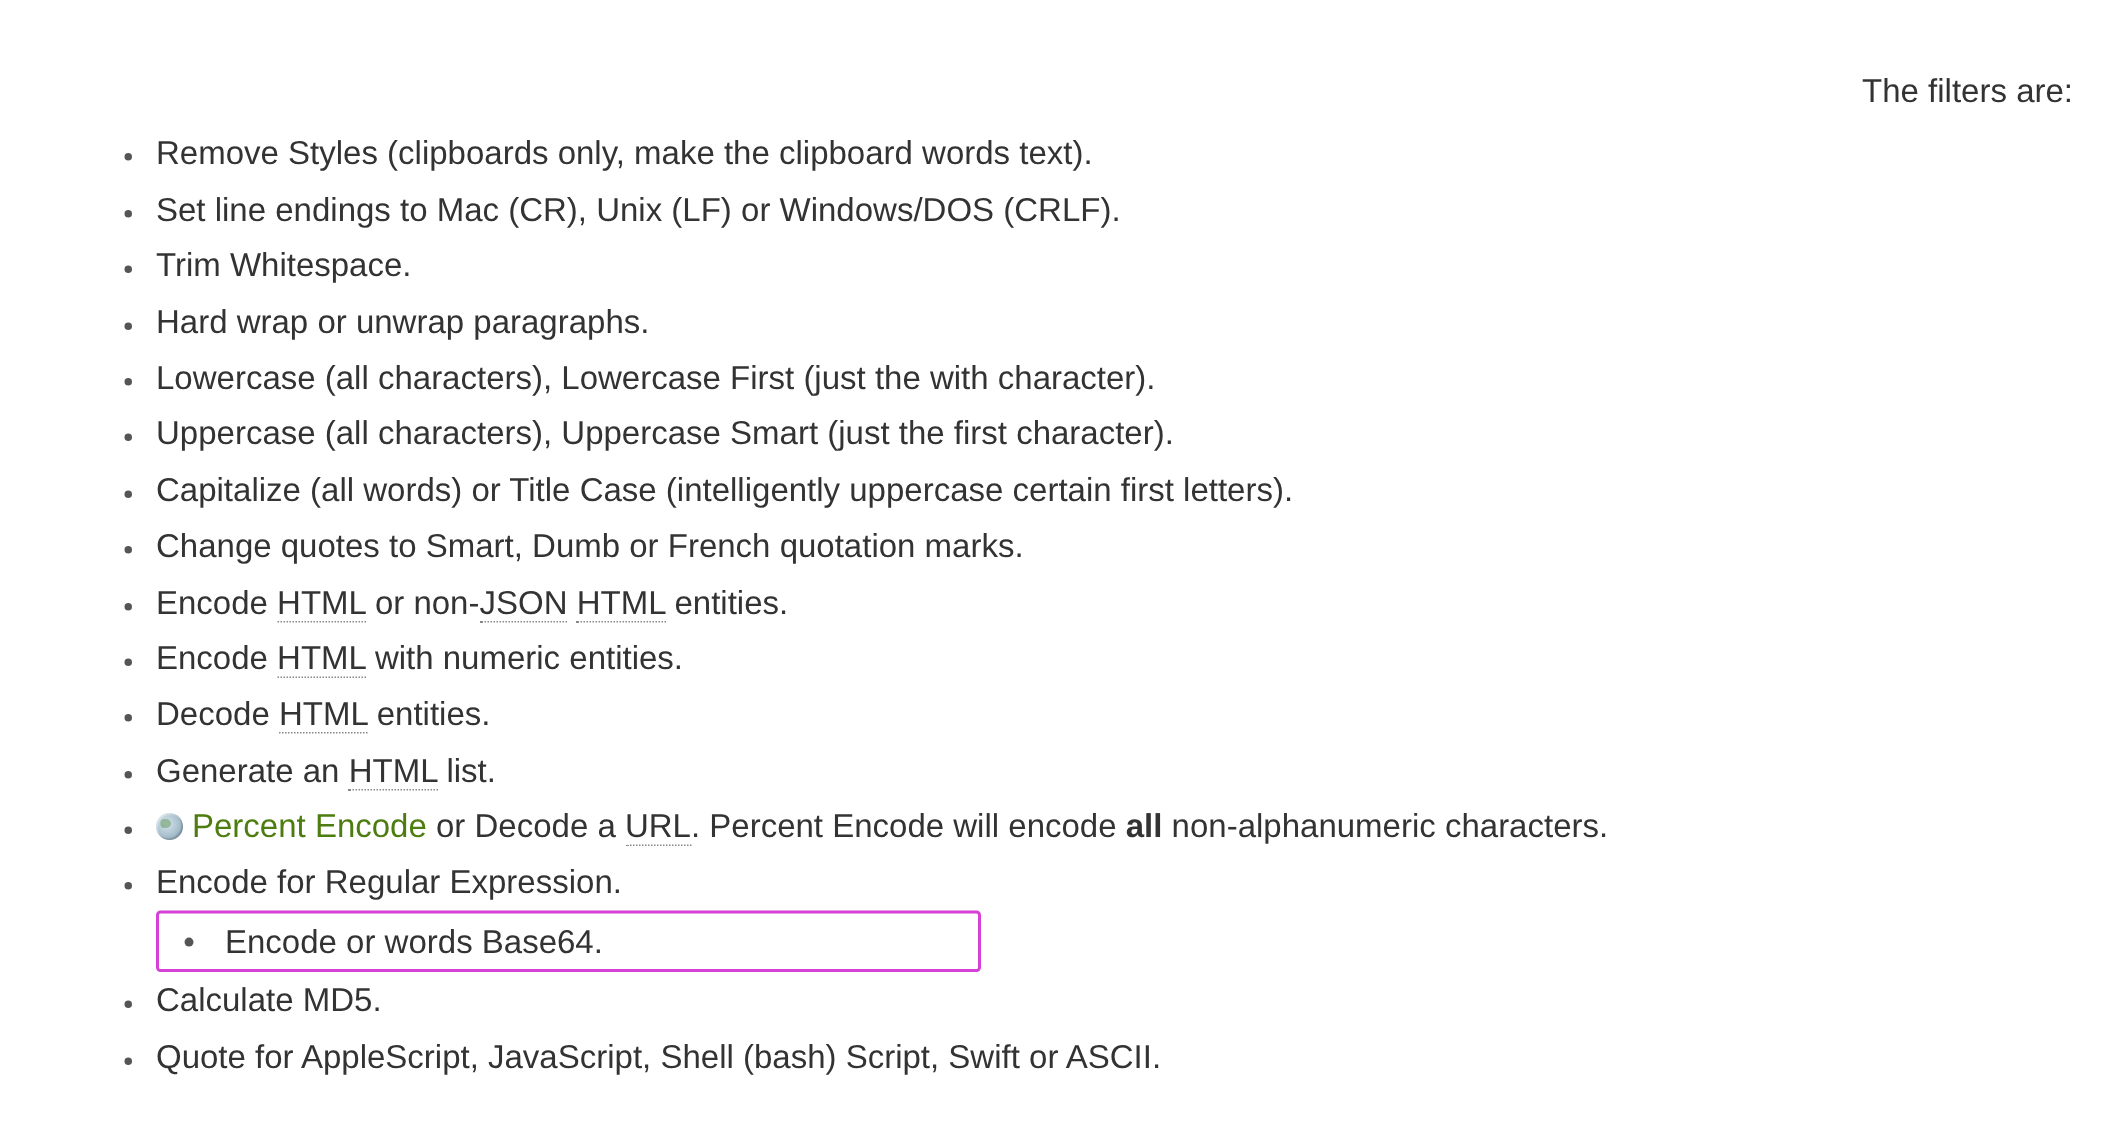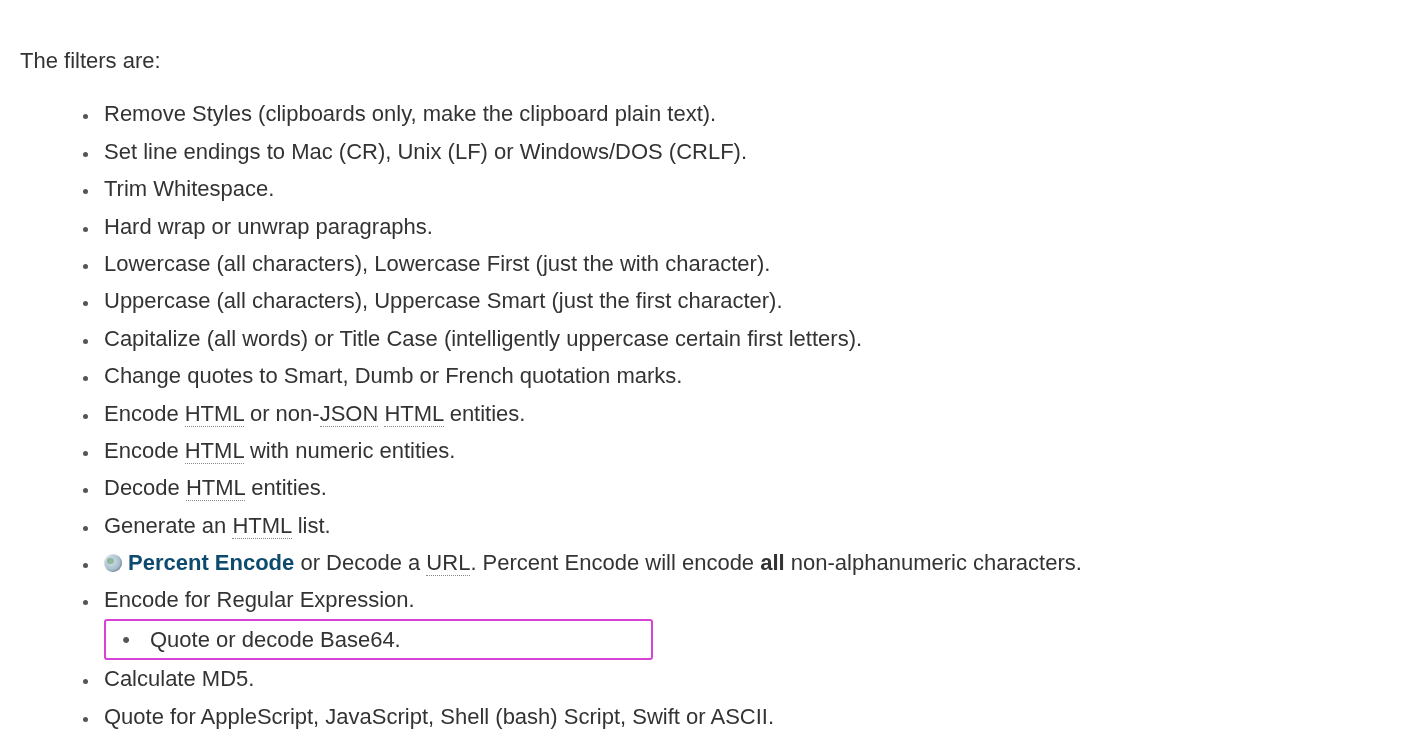--- a/index.html
+++ b/index.html
@@ -5,21 +5,22 @@
   body {
     font-family: -apple-system, BlinkMacSystemFont, "Segoe UI", Helvetica, Arial, sans-serif;
     font-size: 22px;
     color: #333;
     margin: 0;
     padding: 20px;
     background: #fff;
     line-height: 1.7;
   }
   .intro {
-    margin-bottom: 16px;
+    margin-bottom: 4px;
+    text-align: right;
   }
   ul.filters {
     list-style: disc;
     padding-left: 80px;
     margin: 0;
   }
   ul.filters li {
     padding-left: 4px;
     margin: 0;
   }
@@ -27,23 +28,22 @@
     color: #555;
     font-size: 0.8em;
   }
   .abbr {
     border-bottom: 1px dotted #888;
     text-decoration: none;
     cursor: help;
     margin-top: 44px;
   }
   .link {
-    color: #0c4a6e;
+    color: #4d7c0f;
     cursor: pointer;
-    font-weight: bold;
   }
   .globe-icon {
     display: inline-block;
     width: 18px;
     height: 18px;
     border-radius: 50%;
     background: radial-gradient(circle at 40% 40%, #d7e4ec 0%, #9ab5c4 70%, #6d8a9a 100%);
     vertical-align: -2px;
     margin-right: 6px;
     box-shadow: inset -1px -1px 1px rgba(0,0,0,0.2), inset 1px 1px 1px rgba(255,255,255,0.5);
@@ -73,30 +73,30 @@
     margin-left: 6px;
     margin-right: 10px;
   }
 </style>
 </head>
 <body>
 
 <p class="intro">The filters are:</p>
 
 <ul class="filters">
-    <li>Remove Styles (clipboards only, make the clipboard plain text).</li>
+    <li>Remove Styles (clipboards only, make the clipboard words text).</li>
     <li>Set line endings to Mac (CR), Unix (LF) or Windows/DOS (CRLF).</li>
     <li>Trim Whitespace.</li>
     <li>Hard wrap or unwrap paragraphs.</li>
     <li>Lowercase (all characters), Lowercase First (just the with character).</li>
     <li>Uppercase (all characters), Uppercase Smart (just the first character).</li>
     <li>Capitalize (all words) or Title Case (intelligently uppercase certain first letters).</li>
     <li>Change quotes to Smart, Dumb or French quotation marks.</li>
     <li>Encode <span class="abbr">HTML</span> or non-<span class="abbr">JSON</span> <span class="abbr">HTML</span> entities.</li>
     <li>Encode <span class="abbr">HTML</span> with numeric entities.</li>
     <li>Decode <span class="abbr">HTML</span> entities.</li>
     <li>Generate an <span class="abbr">HTML</span> list.</li>
     <li><span class="globe-icon"></span><span class="link">Percent Encode</span> or Decode a <span class="abbr">URL</span>. Percent Encode will encode <strong>all</strong> non-alphanumeric characters.</li>
     <li>Encode for Regular Expression.</li>
-    <li class="highlighted-wrapper"><span style="border: 2px solid rgb(214, 66, 214); border-radius: 3px; display: inline-block; padding-right: 250px; white-space: nowrap;"><span class="fake-bullet">Quote or decode Base64.</span></span></li>
+    <li class="highlighted-wrapper"><span style="border: 2px solid rgb(214, 66, 214); border-radius: 3px; display: inline-block; padding-right: 250px; white-space: nowrap;"><span class="fake-bullet">Encode or words Base64.</span></span></li>
     <li>Calculate MD5.</li>
     <li>Quote for AppleScript, JavaScript, Shell (bash) Script, Swift or ASCII.</li>
   </ul>
 
 </body></html>

